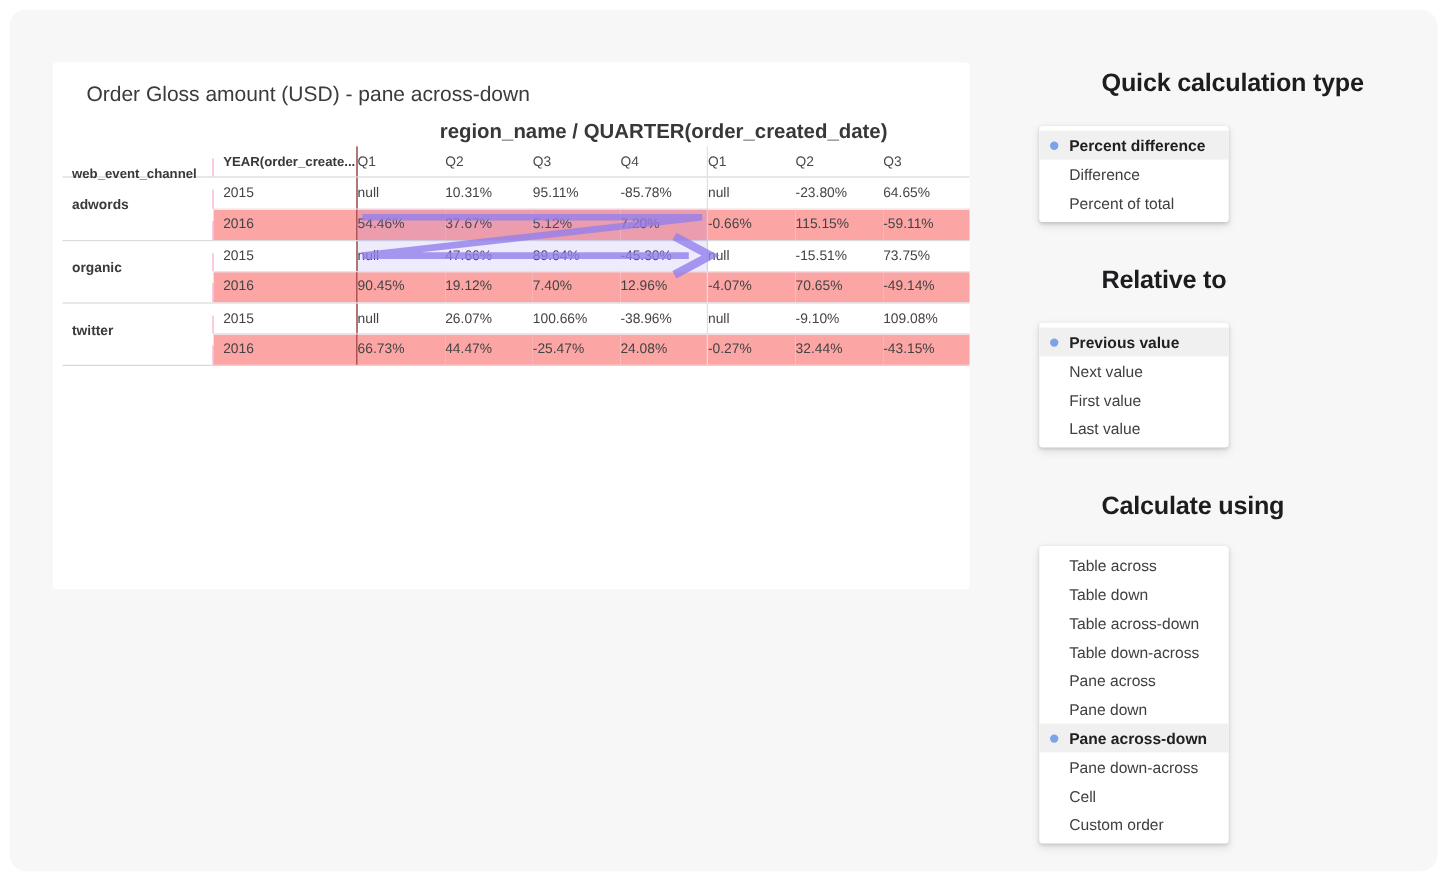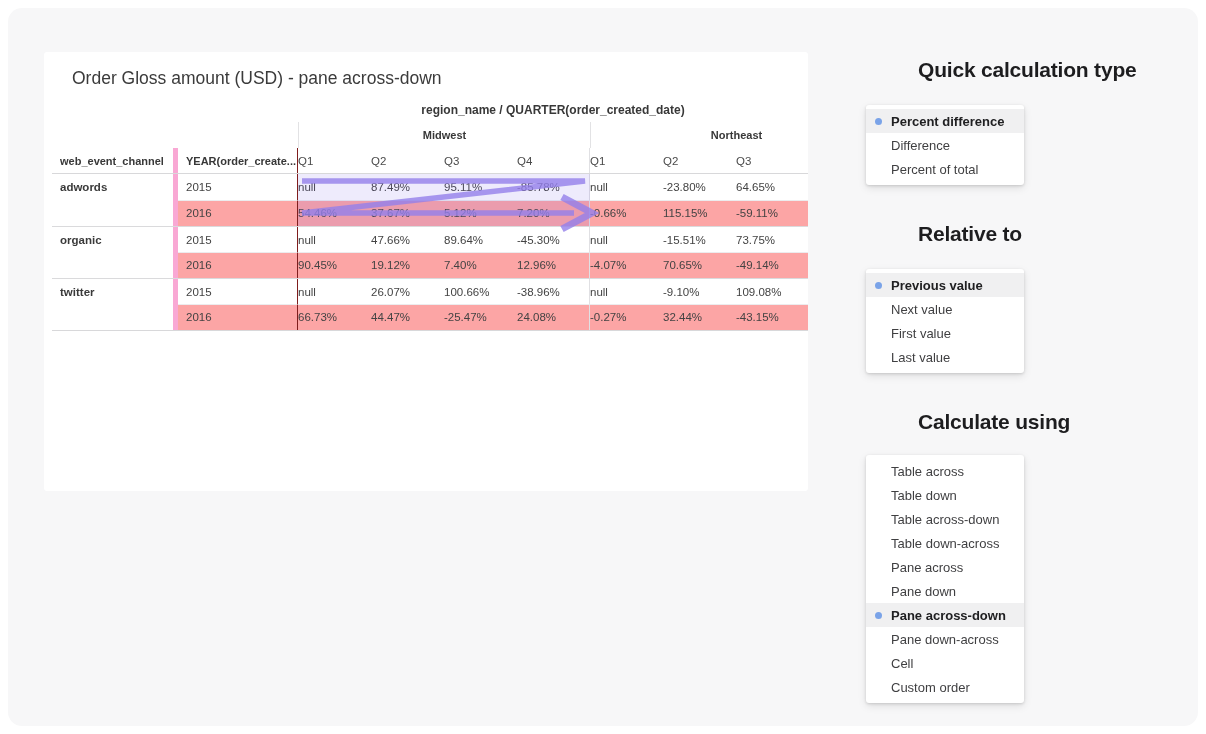--- a/index.html
+++ b/index.html
@@ -14,29 +14,29 @@
   .viz-title { position:absolute; left:28px; top:16px; font-size:17.5px; color:#3b3b3b; }
 
   .table-wrap { position:absolute; left:8px; top:46px; width:756px; height:234px; overflow:hidden; }
 
   .hrow, .brow { display:flex; position:relative; }
   .hrow0 { height:24px; }
   .hrow1 { height:26px; }
   .hrow2 { height:26px; border-bottom:1px solid #d8d8da; }
 
   .sp-246 { width:246px; flex:none; }
-  .field-head { width:510px; flex:none; text-align:center; font-size:12px; font-weight:bold;
+  .field-head { width:510px; flex:none; text-align:center; font-size:17px; font-weight:bold;
                 color:#383838; line-height:24px; }
   .pane-block { width:292px; flex:none; text-align:center; font-size:11px; font-weight:bold;
                 color:#383838; line-height:26px; border-left:1px solid #e2e2e4; }
 
   .c-channel { width:126px; flex:none; padding-left:8px; }
   .c-year    { width:120px; flex:none; padding-left:8px; border-right:1px solid #7f1d1d; }
   .c-val     { width:73px;  flex:none; padding-right:8px; }
-  .c-channel { border-right:5px solid #f9a8d4; }
+  .c-channel { border-right:1px solid #f9a8d4;margin-top:10px; }
   .pane-end  { border-right:1px solid #e0e0e3; }
 
   .hrow2 .c-channel, .hrow2 .c-year { font-size:11px; font-weight:bold; color:#383838; line-height:26px; }
   .hrow2 .c-val { font-size:11.5px; color:#4a4a4a; line-height:26px; }
 
   .tbody { border-bottom:1px solid #d8d8da; }
   .brow { height:26px; font-size:11.5px; color:#434343; }
   .brow > div { line-height:26px; }
   .brow .c-channel { font-weight:bold; color:#3a3a3a; }
   .stripe .c-year, .stripe .c-val { background:#fca5a5; }
@@ -65,42 +65,37 @@
 <div class="panel">
 
   <div class="table-card">
     <div class="viz-title">Order Gloss amount (USD) - pane across-down</div>
 
     <div class="table-wrap">
       <div class="hrow hrow0">
         <div class="sp-246"></div>
         <div class="field-head">region_name / QUARTER(order_created_date)</div>
       </div>
-      <div class="hrow hrow1" id="pane-row">
-        <div class="sp-246"></div>
-      <div class="pane-block">Midwest</div>
-          <div class="pane-block">Northeast</div>
-        </div>
       <div class="hrow hrow2" id="col-row">
         <div class="c-channel">web_event_channel</div>
         <div class="c-year">YEAR(order_create...</div>
       <div class="c-val">Q1</div>
           <div class="c-val">Q2</div>
           <div class="c-val">Q3</div>
           <div class="c-val pane-end">Q4</div>
           <div class="c-val">Q1</div>
           <div class="c-val">Q2</div>
           <div class="c-val">Q3</div>
         </div>
       <div class="tbody" id="tbody">
           <div class="brow">
             <div class="c-channel">adwords</div>
             <div class="c-year">2015</div>
             <div class="c-val">null</div>
-            <div class="c-val">87.49%</div>
+            <div class="c-val">10.31%</div>
             <div class="c-val">95.11%</div>
             <div class="c-val pane-end">-85.78%</div>
             <div class="c-val">null</div>
             <div class="c-val">-23.80%</div>
             <div class="c-val">64.65%</div>
           </div>
           <div class="brow stripe year-sep">
             <div class="c-channel"></div>
             <div class="c-year">2016</div>
             <div class="c-val">54.46%</div>

